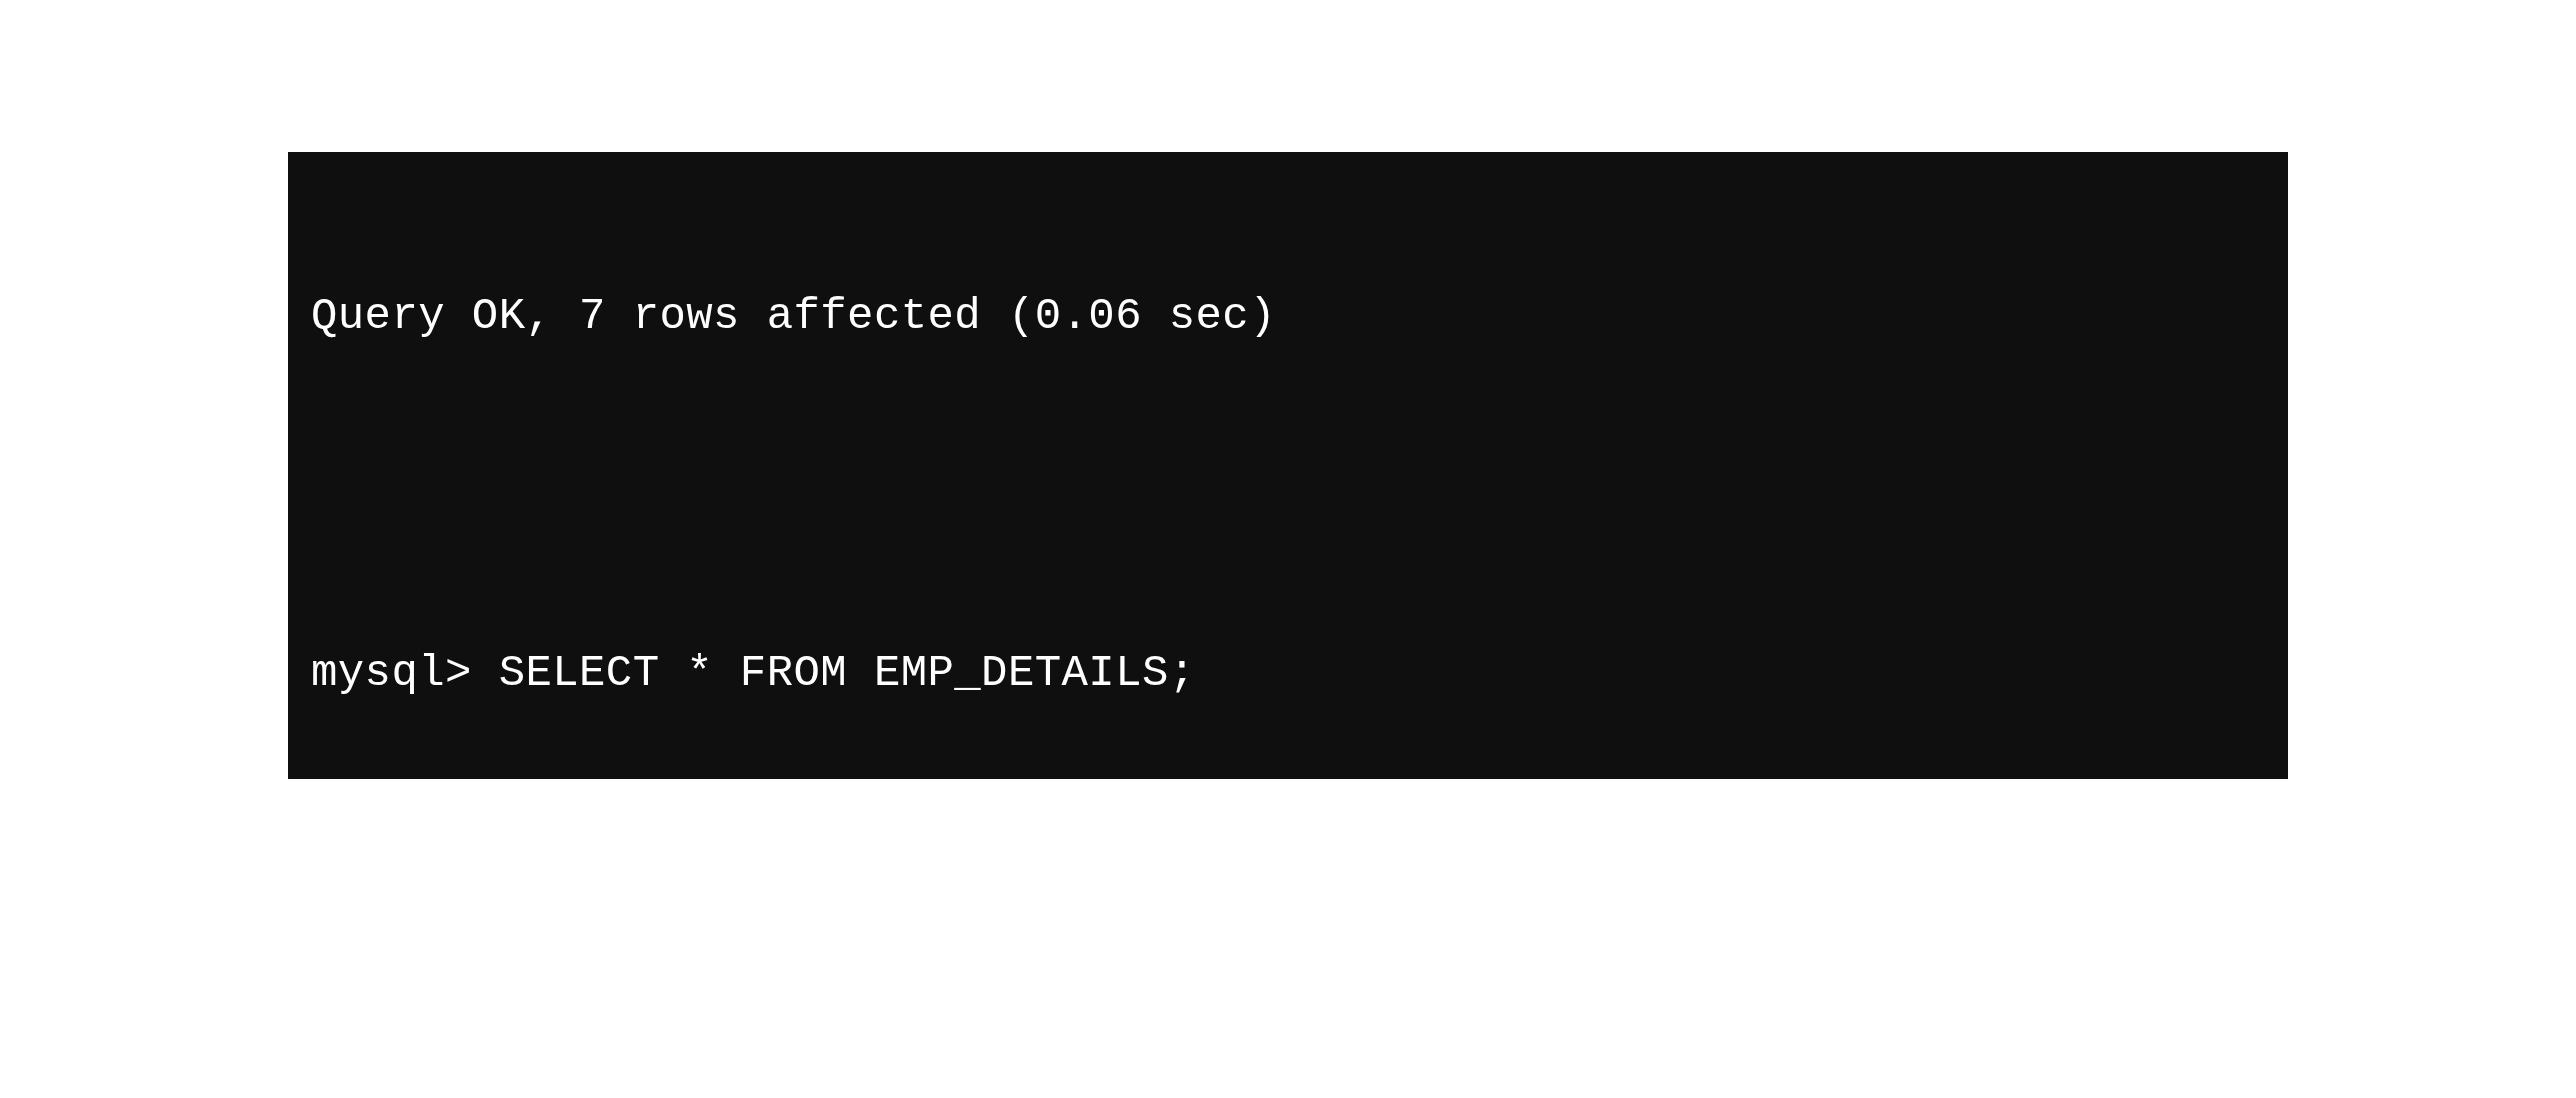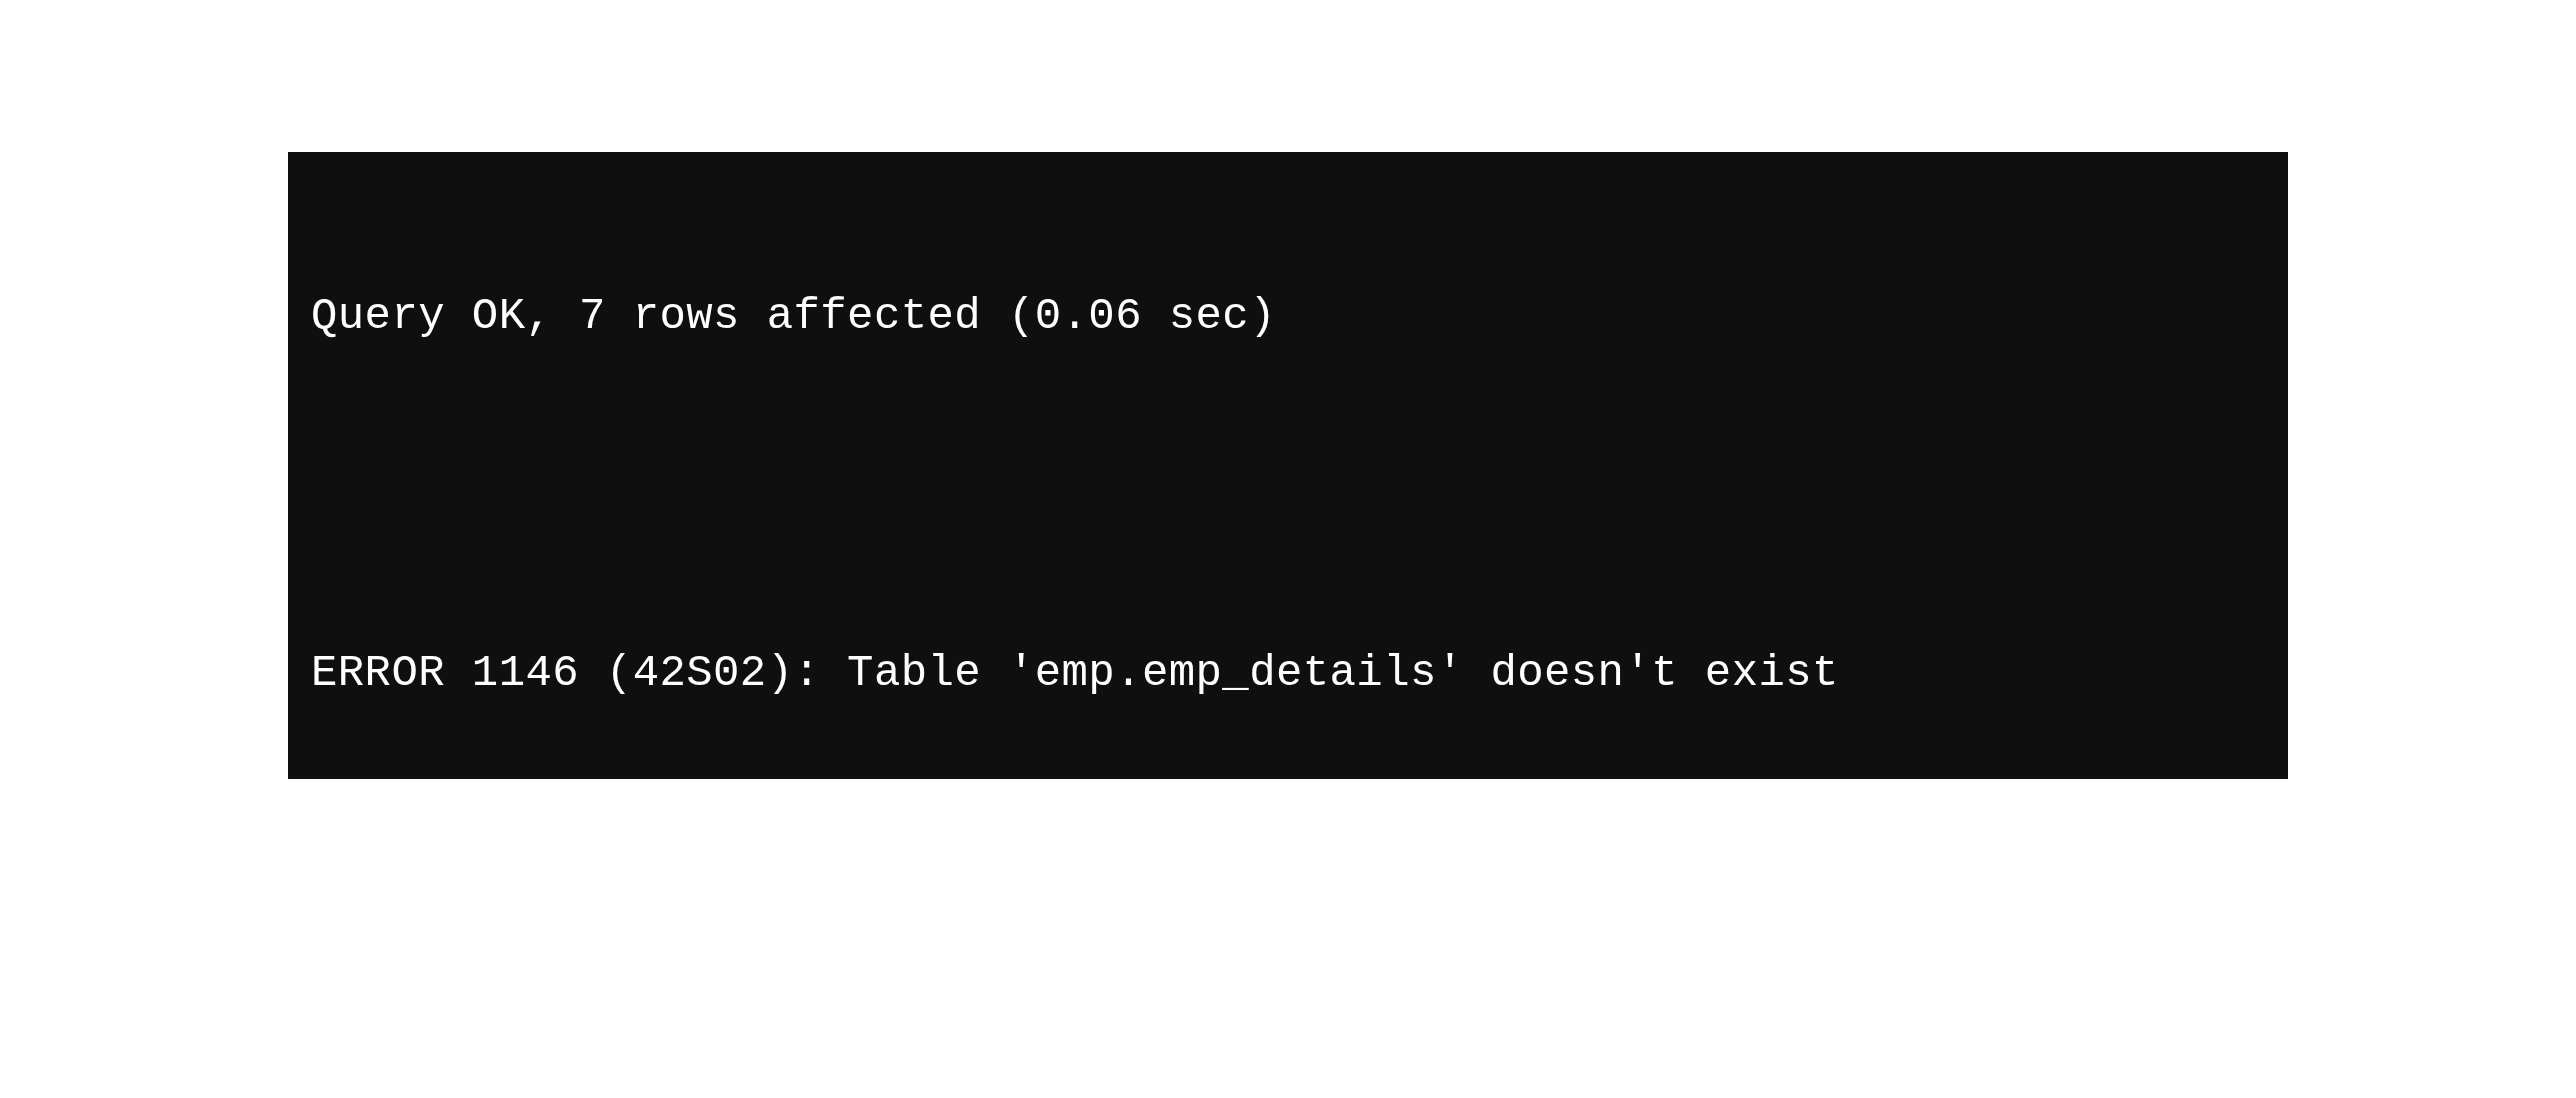--- a/index.html
+++ b/index.html
@@ -34,15 +34,15 @@
     .blank-line {
       height: 1.35em;
     }
   </style>
 </head>
 <body>
 
 <div class="terminal">
   <span class="terminal-line">Query OK, 7 rows affected (0.06 sec)</span>
   <span class="terminal-line blank-line"></span>
-  <span class="terminal-line">ERROR 1146 (42S02): Table 'emp.emp_details' doesn't exist</span>
+  <span class="terminal-line">mysql&gt; SELECT * FROM EMP_DETAILS;</span>
 </div>
 
 
 </body></html>

